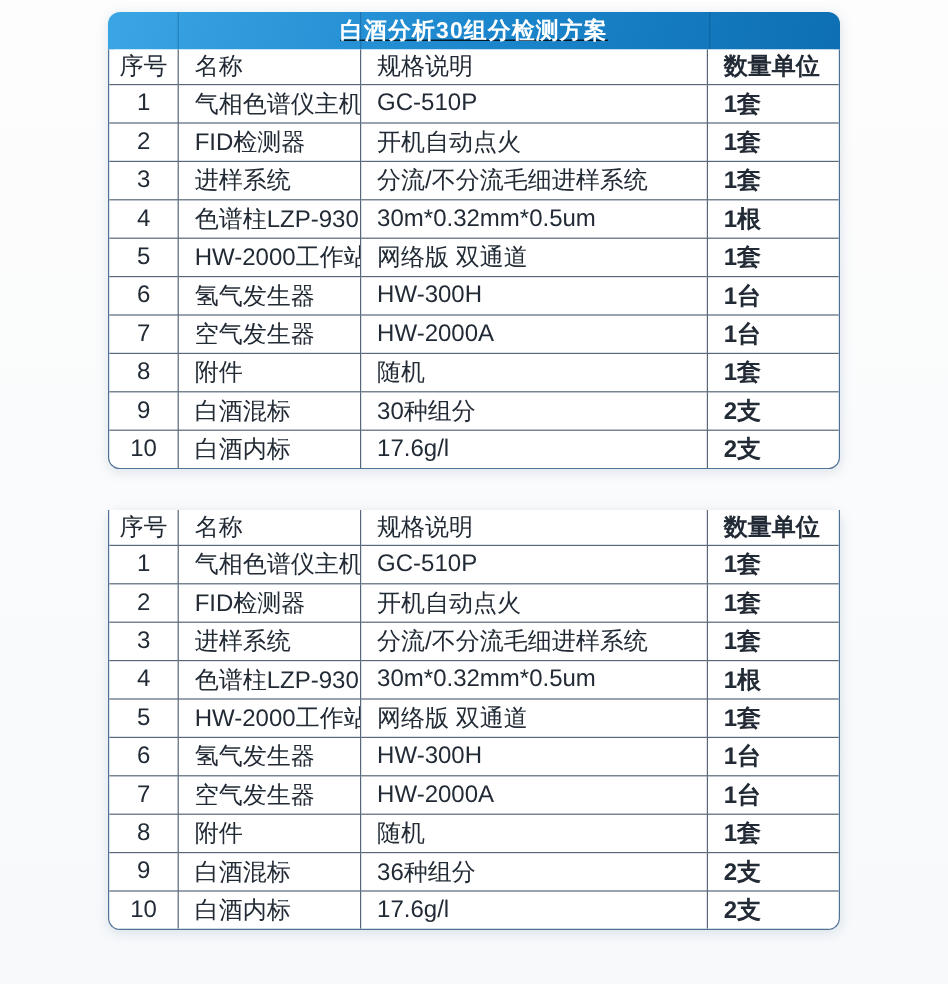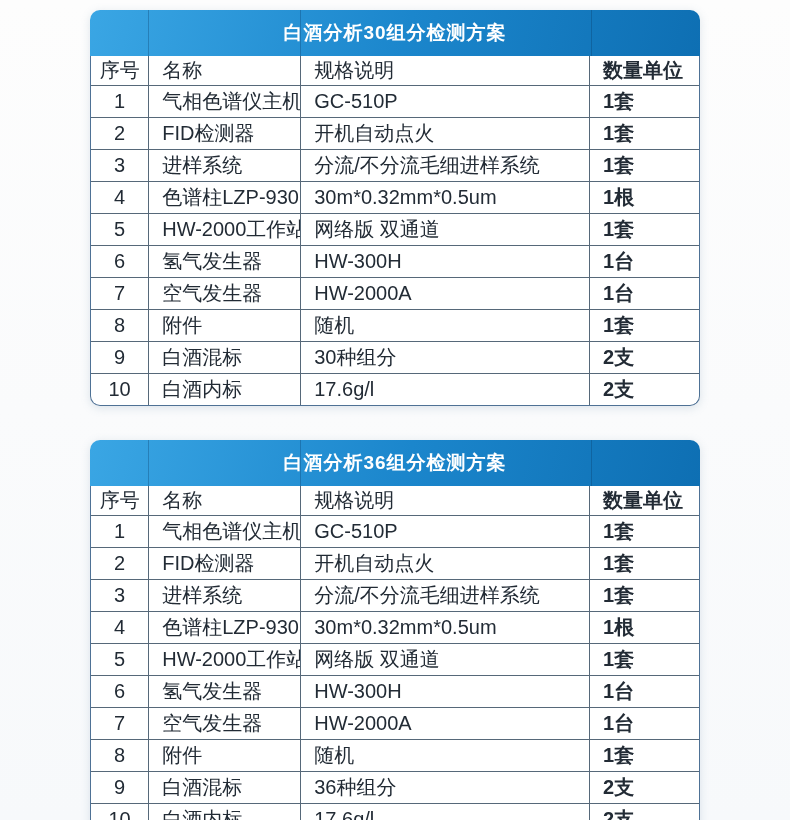--- a/index.html
+++ b/index.html
@@ -14,26 +14,27 @@
   .table-card {
     width: 610px;
     border-radius: 10px;
     background: #ffffff;
     box-shadow: 0 2px 10px rgba(110, 140, 170, 0.22);
     margin-bottom: 34px;
   }
 
   .banner {
     position: relative;
-    height: 46px;
+    height: 31px;
     background: linear-gradient(105deg, #3aa6e4 0%, #1b86cc 52%, #0e6fb3 100%);
     border-radius: 10px 10px 0 0;
     display: flex;
     align-items: center;
     justify-content: center;
+    text-decoration: underline;
   }
   .banner .title {
     color: #ffffff;
     font-size: 19px;
     font-weight: bold;
     letter-spacing: 1px;
   }
   .banner .sep {
     position: absolute;
     top: 0; bottom: 0;
@@ -166,26 +167,20 @@
               <td>白酒内标</td>
               <td>17.6g/l</td>
               <td>2支</td>
             </tr>
           </tbody>
       </table>
     </div>
   </div>
 
   <div class="table-card">
-    <div class="banner">
-      <div class="sep sep-1"></div>
-      <div class="sep sep-2"></div>
-      <div class="sep sep-3"></div>
-      <span class="title">白酒分析36组分检测方案</span>
-    </div>
     <div class="grid-wrap">
       <table>
         <colgroup>
             <col class="c0">
             <col class="c1">
             <col class="c2">
             <col class="c3">
           </colgroup>
         <thead>
           <tr>

